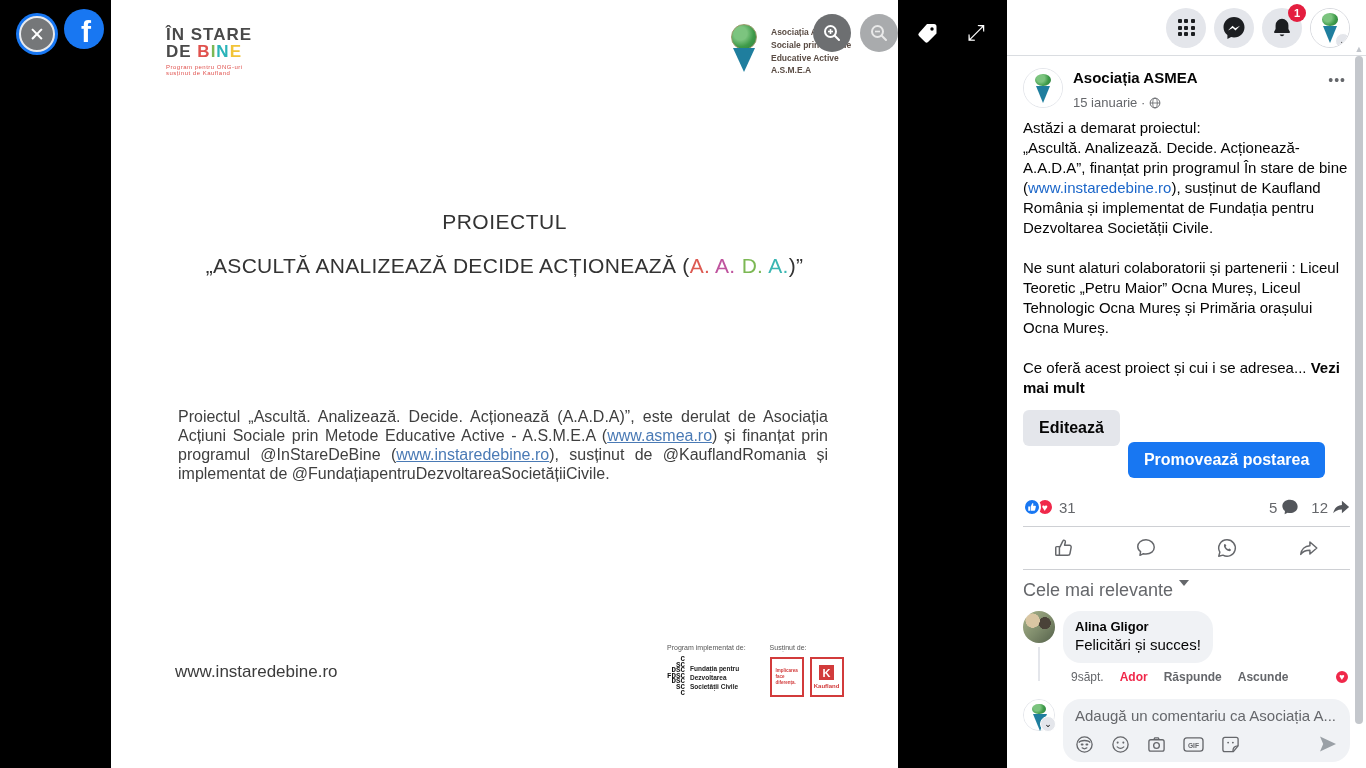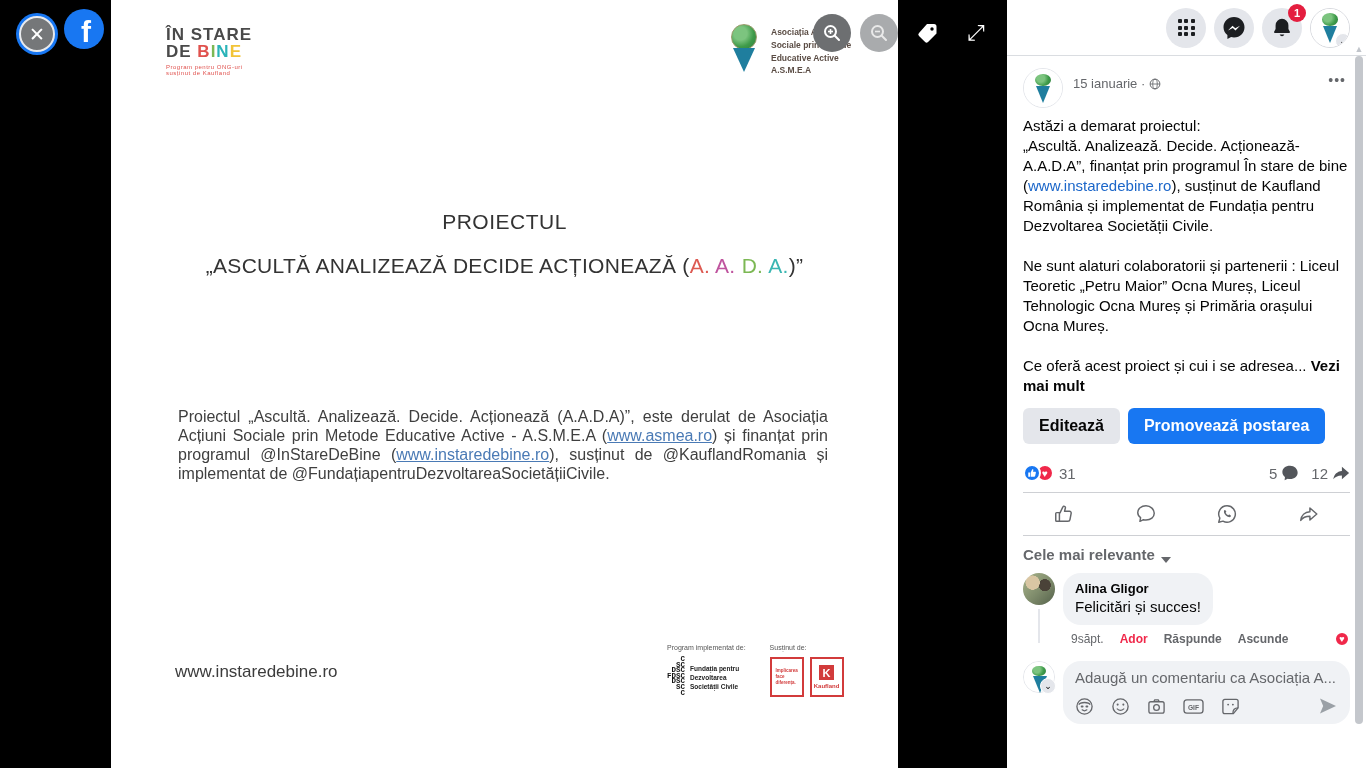--- a/index.html
+++ b/index.html
@@ -90,35 +90,35 @@
 
   .post-text { font-size:15px; line-height:20px; margin-top:8px; }
   .post-text p { white-space:pre-line; margin-bottom:20px; }
   .post-text .last { margin-bottom:12px; }
   .sb-link { color:#1b66c9; cursor:pointer; }
   .see-more { font-weight:bold; cursor:pointer; }
 
   .btn-row { display:flex; gap:8px; margin-bottom:18px; }
   .btn { height:36px; border:none; border-radius:6px; font-family:inherit; font-size:16px; font-weight:bold; padding:0 16px; cursor:pointer; }
   .btn-gray { background:#e4e6eb; color:#050505; }
-  .btn-blue { background:#1877f2; color:#fff; }
+  .btn-blue { background:#1877f2; color:#fff;margin-top:32px; }
 
   .react-row { display:flex; align-items:center; font-size:15px; color:#65676b; padding:2px 0 10px; }
   .pill { width:18px; height:18px; border-radius:50%; display:flex; align-items:center; justify-content:center; border:2px solid #fff; flex:none; }
   .pill.like { background:#1877f2; z-index:2; }
   .pill.love { background:#f0284a; margin-left:-5px; color:#fff; font-size:10px; }
   .react-count { margin-left:5px; }
   .right-counts { margin-left:auto; display:flex; align-items:center; gap:4px; }
   .right-counts .num { margin-left:8px; }
 
   .divider { border-top:1px solid #ced0d4; }
   .action-row { display:flex; justify-content:space-around; align-items:center; height:42px; color:#65676b; }
   .action-row .act { display:flex; align-items:center; cursor:pointer; padding:6px 10px; border-radius:4px; }
 
-  .sort-row { display:flex; align-items:flex-end; gap:6px; margin:10px 0 10px; color:#65676b; font-size:15px; font-weight:bold; cursor:pointer; }
+  .sort-row { display:flex; align-items:flex-start; gap:6px; margin:10px 0 10px; color:#65676b; font-size:18px; font-weight:normal; cursor:pointer; }
   .caret-down { width:0; height:0; border-left:5px solid transparent; border-right:5px solid transparent; border-top:6px solid #65676b; }
 
   .comment { display:flex; gap:8px; position:relative; }
   .cmt-avatar { width:32px; height:32px; border-radius:50%; flex:none; cursor:pointer;
     background:radial-gradient(circle at 30% 30%, #d9c6a3 0 22%, transparent 23%),
                radial-gradient(circle at 68% 38%, #4a4238 0 20%, transparent 21%),
                linear-gradient(135deg,#aab58c 0%, #7d8a6a 55%, #54604a 100%); }
   .thread-line { position:absolute; left:15px; top:36px; bottom:-18px; width:2px; background:#e4e6eb; }
   .cmt-bubble { background:#f0f2f5; border-radius:18px; padding:8px 12px; }
   .cmt-author { font-size:13px; font-weight:bold; line-height:16px; cursor:pointer; }
@@ -279,20 +279,21 @@
   <div class="sb-content">
 
     <div class="post-header">
       <div class="post-avatar">
         <div class="mini-asmea">
             <div class="g"></div>
             <div class="v"></div>
           </div>
       </div>
       <div class="ph-meta">
+        <div class="author">Asociația ASMEA</div>
         <div class="date-row">
           <span>15 ianuarie ·</span>
           <svg width="12" height="12" viewBox="0 0 16 16">
             <circle cx="8" cy="8" r="6.5" fill="none" stroke="#65676b" stroke-width="1.3"></circle>
             <ellipse cx="8" cy="8" rx="3" ry="6.5" fill="none" stroke="#65676b" stroke-width="1.1"></ellipse>
             <line x1="1.5" y1="8" x2="14.5" y2="8" stroke="#65676b" stroke-width="1.1"></line>
           </svg>
         </div>
       </div>
       <div class="dots">•••</div>

